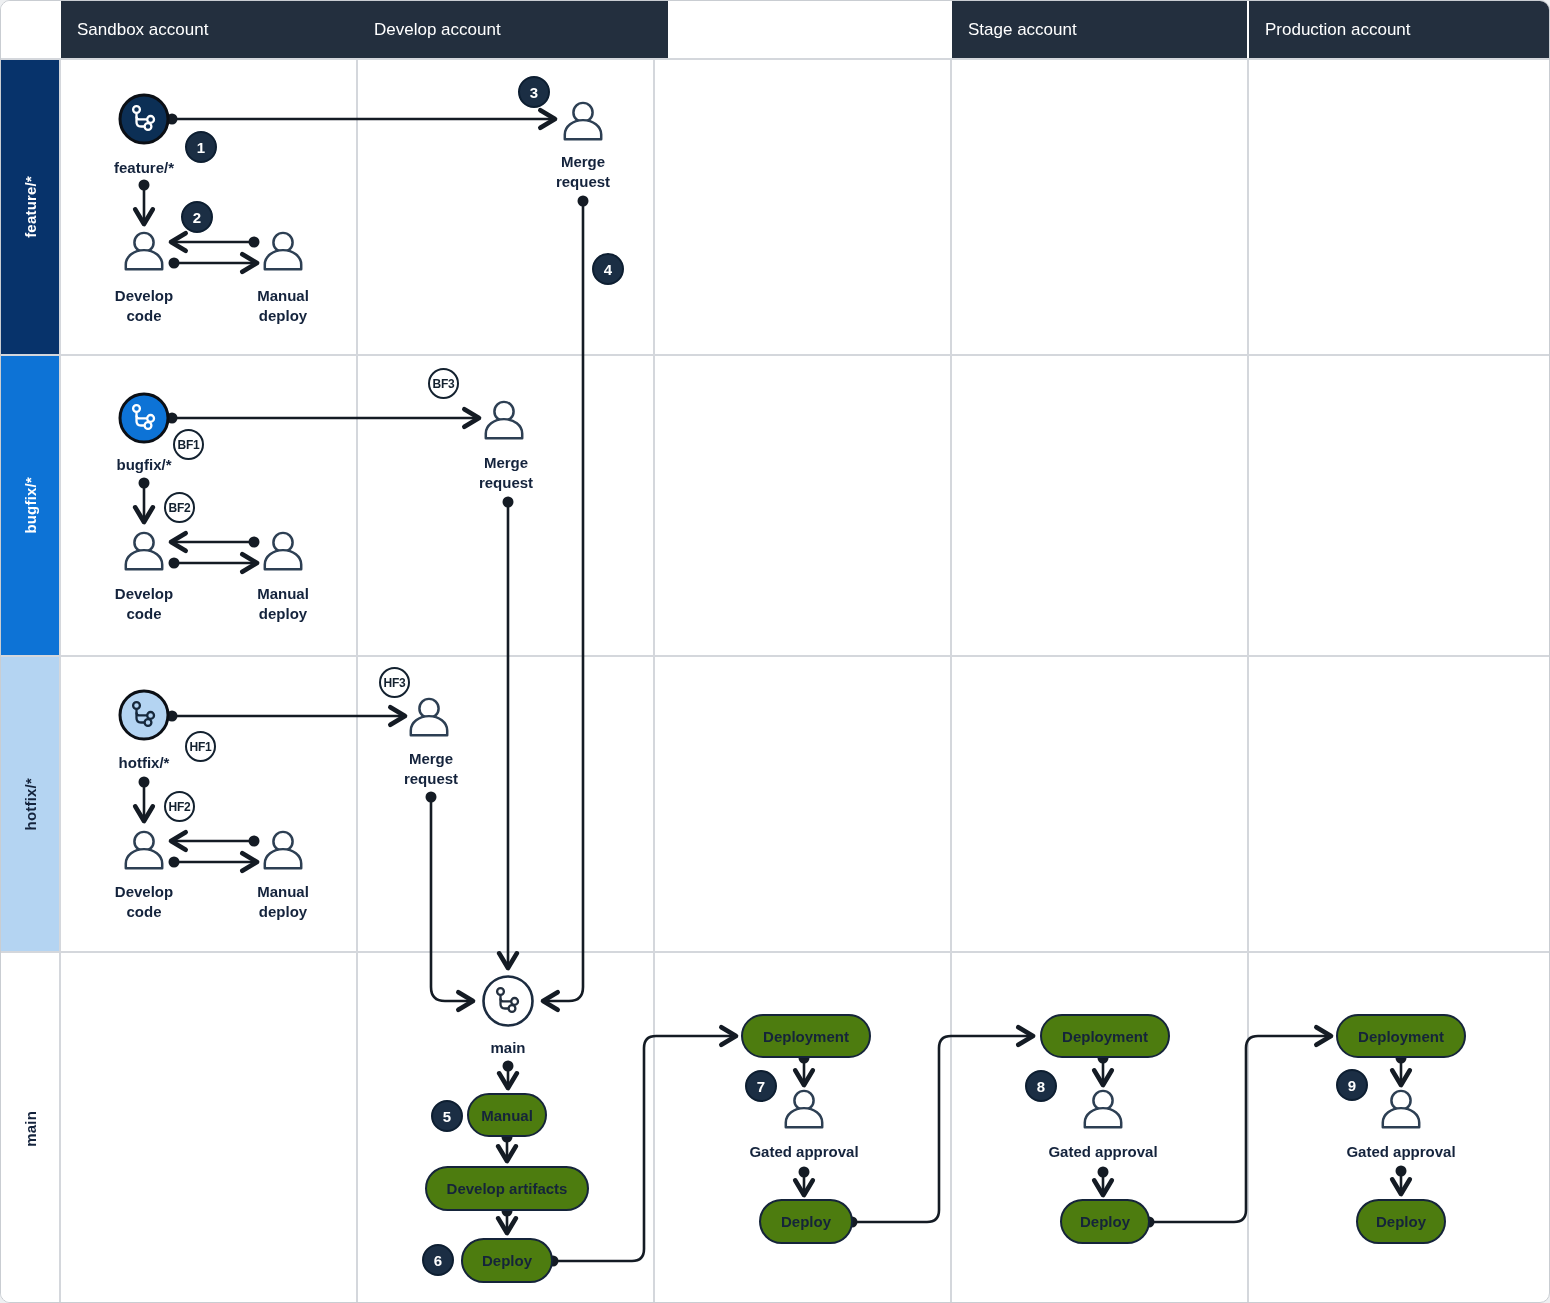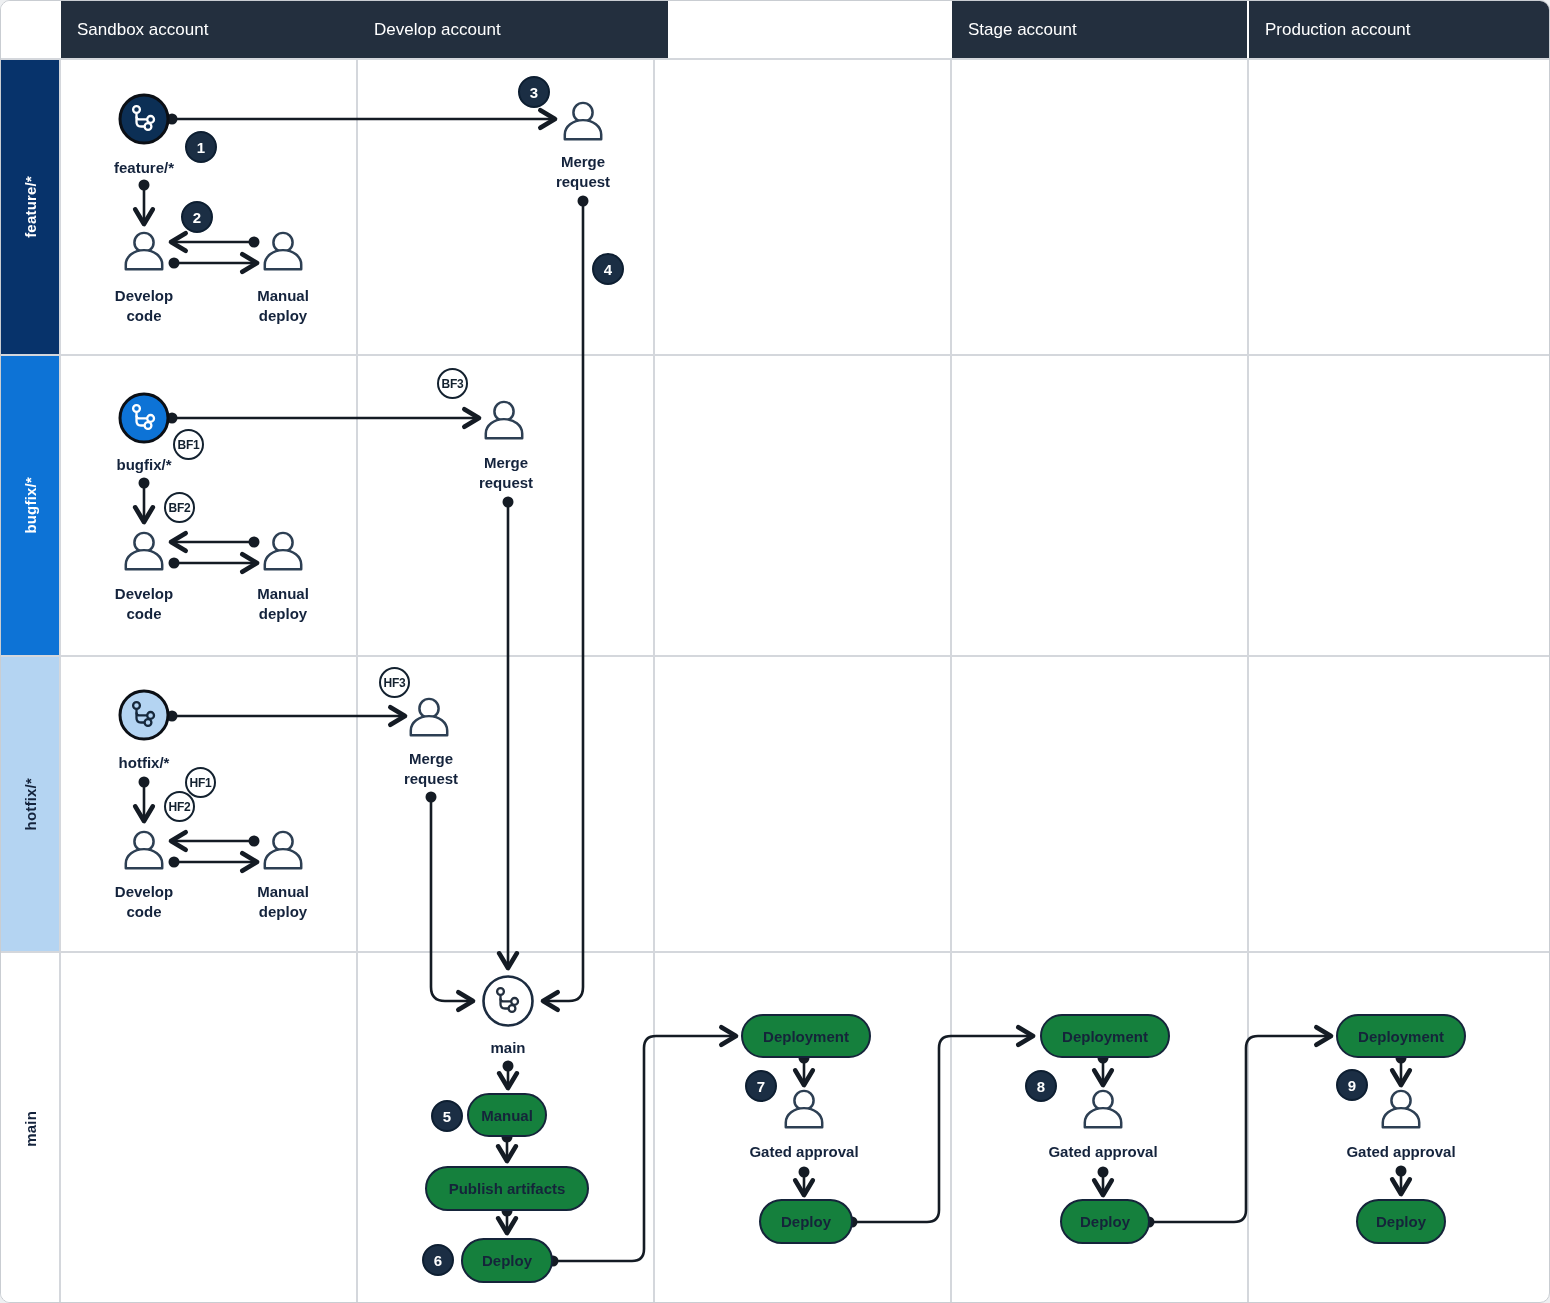--- a/index.html
+++ b/index.html
@@ -10,21 +10,21 @@
             display:flex;align-items:center;padding-left:16px;box-sizing:border-box;}
   .corner{position:absolute;top:0;left:0;width:58px;height:57px;background:#fff;}
   
   .band{position:absolute;left:0;width:58px;display:flex;align-items:center;justify-content:center;}
   .band span{writing-mode:vertical-rl;transform:rotate(180deg);font-weight:bold;font-size:15px;letter-spacing:.2px;}
   
   .vline{position:absolute;top:57px;bottom:0;width:2px;background:#d4d7dc;}
   .hline{position:absolute;left:0;right:0;height:2px;background:#d4d7dc;}
   .wires{position:absolute;left:0;top:0;z-index:2;pointer-events:none;}
   
-  .node{position:absolute;z-index:3;background:#15803d;border:2.6px solid #15243a;border-radius:26px;
+  .node{position:absolute;z-index:3;background:#4d7c0f;border:2.6px solid #15243a;border-radius:26px;
         display:flex;align-items:center;justify-content:center;font-weight:bold;font-size:15px;
         color:#15243a;box-sizing:border-box;white-space:nowrap;}
   .badge-dark{position:absolute;z-index:4;width:32px;height:32px;border-radius:50%;background:#1b2e44;
         border:2.5px solid #0d1e31;box-sizing:border-box;color:#fff;font-weight:bold;font-size:15px;
         display:flex;align-items:center;justify-content:center;}
   .badge-light{position:absolute;z-index:4;width:31px;height:31px;border-radius:50%;background:#fff;
         border:2.6px solid #13212f;box-sizing:border-box;color:#13212f;font-weight:bold;font-size:12px;
         display:flex;align-items:center;justify-content:center;letter-spacing:-.3px;}
   .icon{position:absolute;z-index:3;line-height:0;}
   .lbl{position:absolute;z-index:3;transform:translateX(-50%);text-align:center;font-weight:bold;
@@ -240,21 +240,21 @@
       </svg></div>
   <div class="icon" style="left:1377px;top:1087px"><svg width="46" height="46" viewBox="0 0 48 48">
         <circle cx="24" cy="13" r="10" fill="#fff" stroke="#2d3f53" stroke-width="2.6"></circle>
         <path d="M5,41 L5,36 A19,15 0 0 1 43,36 L43,41 Z" fill="#fff" stroke="#2d3f53" stroke-width="2.6" stroke-linejoin="round"></path>
       </svg></div>
 
   <div class="node" style="left:466px;top:1092px;width:80px;height:44px">
       <span>Manual</span>
     </div>
   <div class="node" style="left:424px;top:1165px;width:164px;height:45px">
-      <span>Publish artifacts</span>
+      <span>Develop artifacts</span>
     </div>
   <div class="node" style="left:460px;top:1237px;width:92px;height:45px">
       <span>Deploy</span>
     </div>
   <div class="node" style="left:740px;top:1013px;width:130px;height:44px">
       <span>Deployment</span>
     </div>
   <div class="node" style="left:758px;top:1198px;width:94px;height:45px">
       <span>Deploy</span>
     </div>
@@ -298,24 +298,24 @@
   <div class="badge-dark" style="left:1335px;top:1068px">
       <span>9</span>
     </div>
 
   <div class="badge-light" style="left:172px;top:428px">
       <span>BF1</span>
     </div>
   <div class="badge-light" style="left:163px;top:491px">
       <span>BF2</span>
     </div>
-  <div class="badge-light" style="left:436px;top:367px">
+  <div class="badge-light" style="left:427px;top:367px">
       <span>BF3</span>
     </div>
-  <div class="badge-light" style="left:184px;top:766px">
+  <div class="badge-light" style="left:184px;top:730px">
       <span>HF1</span>
     </div>
   <div class="badge-light" style="left:163px;top:790px">
       <span>HF2</span>
     </div>
   <div class="badge-light" style="left:378px;top:666px">
       <span>HF3</span>
     </div>
 
   <div class="lbl" style="left:143px;top:157px">feature/*</div>

